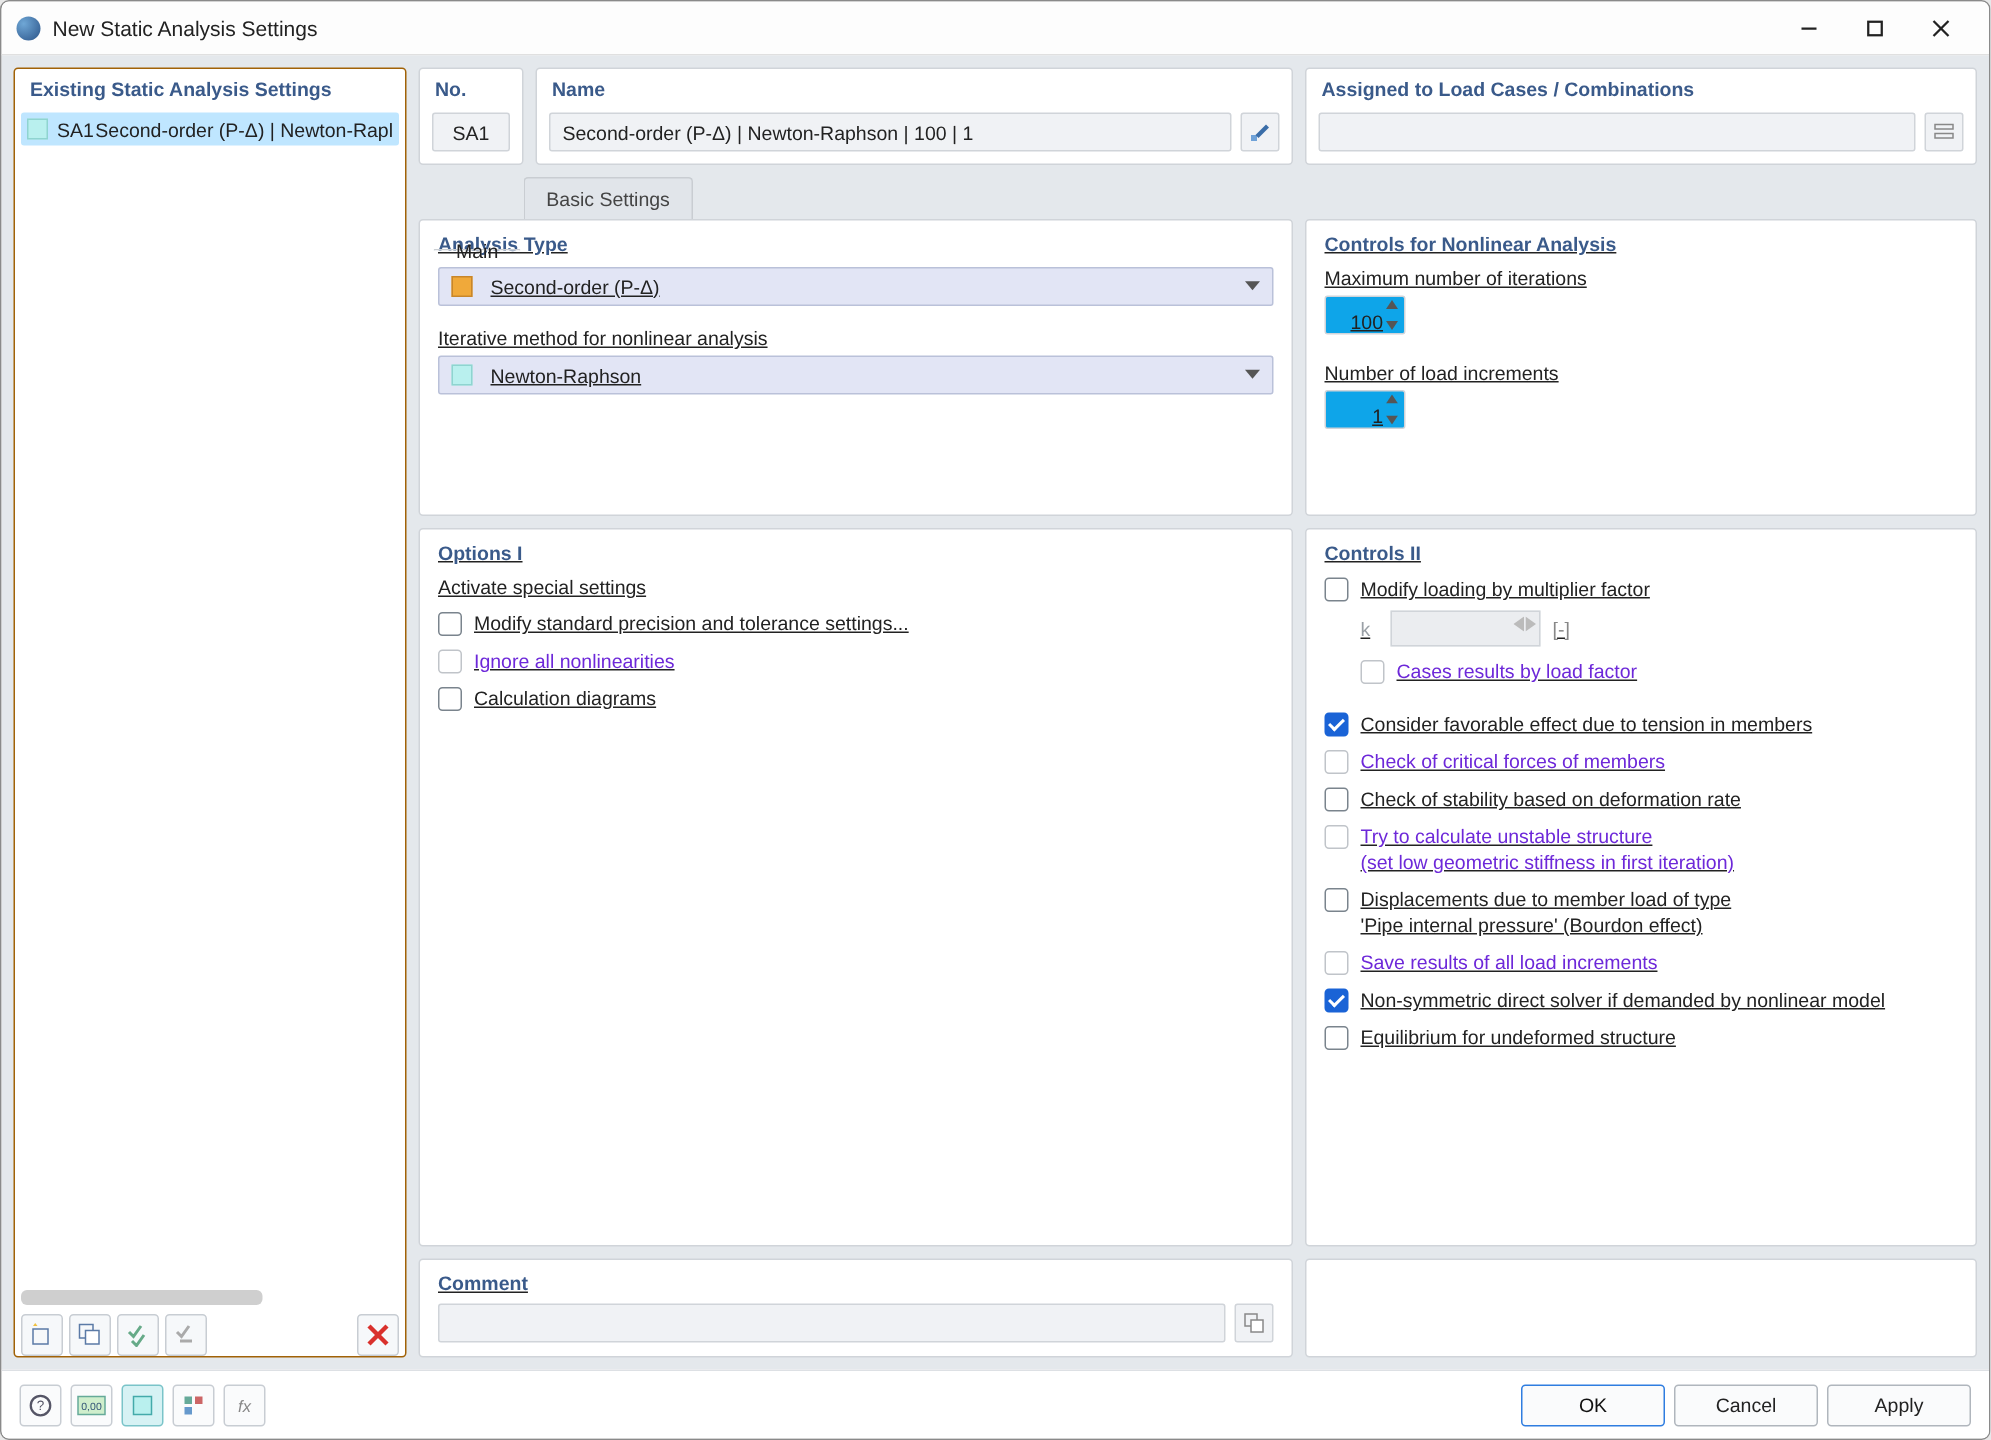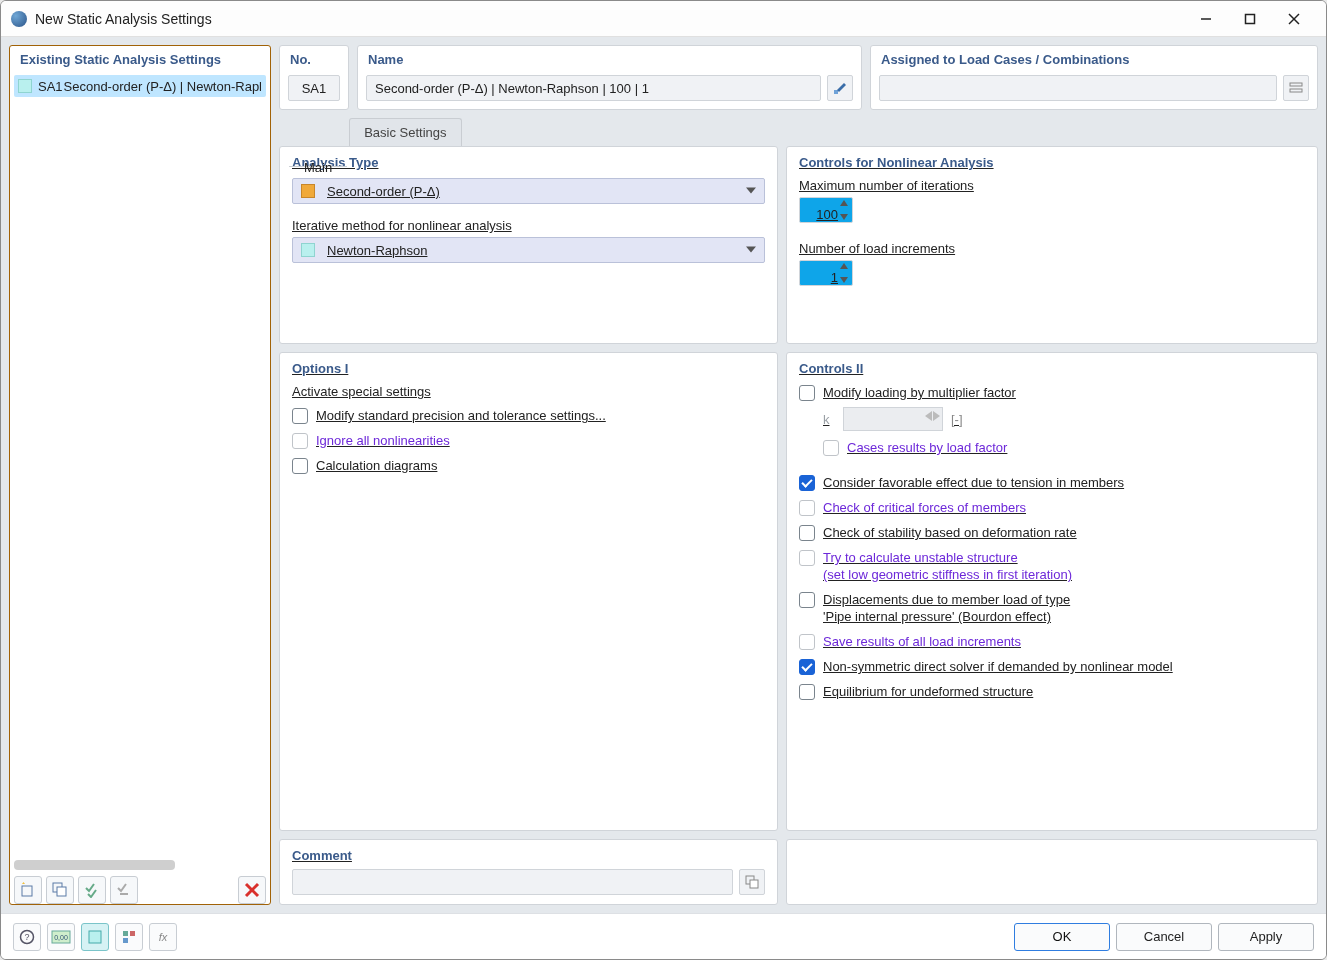--- a/index.html
+++ b/index.html
@@ -41,21 +41,21 @@
   .icon-btn { width:26px; height:26px; background:#f0f2f5; border:1px solid #d0d4d9; border-radius:2px; display:flex; align-items:center; justify-content:center;}
   .icon-btn svg{width:14px;height:14px;}
   
   .tab-container { flex:1; background:#e4e8ec; position:relative; display:flex; flex-direction:column;}
   .tabstrip { display:flex; height:28px; margin-left:10px;}
   .tab { padding:0 14px; display:flex; align-items:center; border:1px solid #c9cdd2; border-bottom:none; background:#e1e5ea; color:#444; font-size:13px; border-radius:3px 3px 0 0; margin-right:2px;}
   .tab.active { background:#fff; color:#222; position:relative; z-index:2;margin-top:48px;}
   .tabcontent { flex:1; display:flex; gap:8px; }
   .col { display:flex; flex-direction:column; gap:8px;}
   .colL { flex:1; }
-  .colR { width:532px; }
+  .colR { width:448px; }
   .group { background:#fff; border:1px solid #d0d4d9; border-radius:3px; padding: 8px 12px 12px 12px; text-decoration: underline; }
   .group-title { font-weight:600; color:#3a5a8a; margin-bottom:8px; font-size:13px; }
   .label { font-size:13px; color:#222; margin-bottom:4px; }
   .combo { height:26px; background:#e2e5f5; border:1px solid #bac1d9; border-radius:2px; display:flex; align-items:center; padding:0 8px; position:relative;}
   .combo .chev { position:absolute; right:8px; top:50%; transform:translateY(-50%);}
   .combo .chev svg { width:10px; height:10px; fill:#555;}
   .sub-label { margin-top:14px; }
   .spinner { width:54px; height:26px; background:#0ea5e9; border:1px solid #d0d4d9; border-radius:2px; display:flex; align-items:flex-end; position:relative; padding-right:10px;}
   .spinner .val { flex:1; text-align:right; padding-right:4px; }
   .spinner .arrows { position:absolute; right:2px; top:2px; bottom:2px; width:10px; display:flex; flex-direction:column; justify-content:space-between;}

